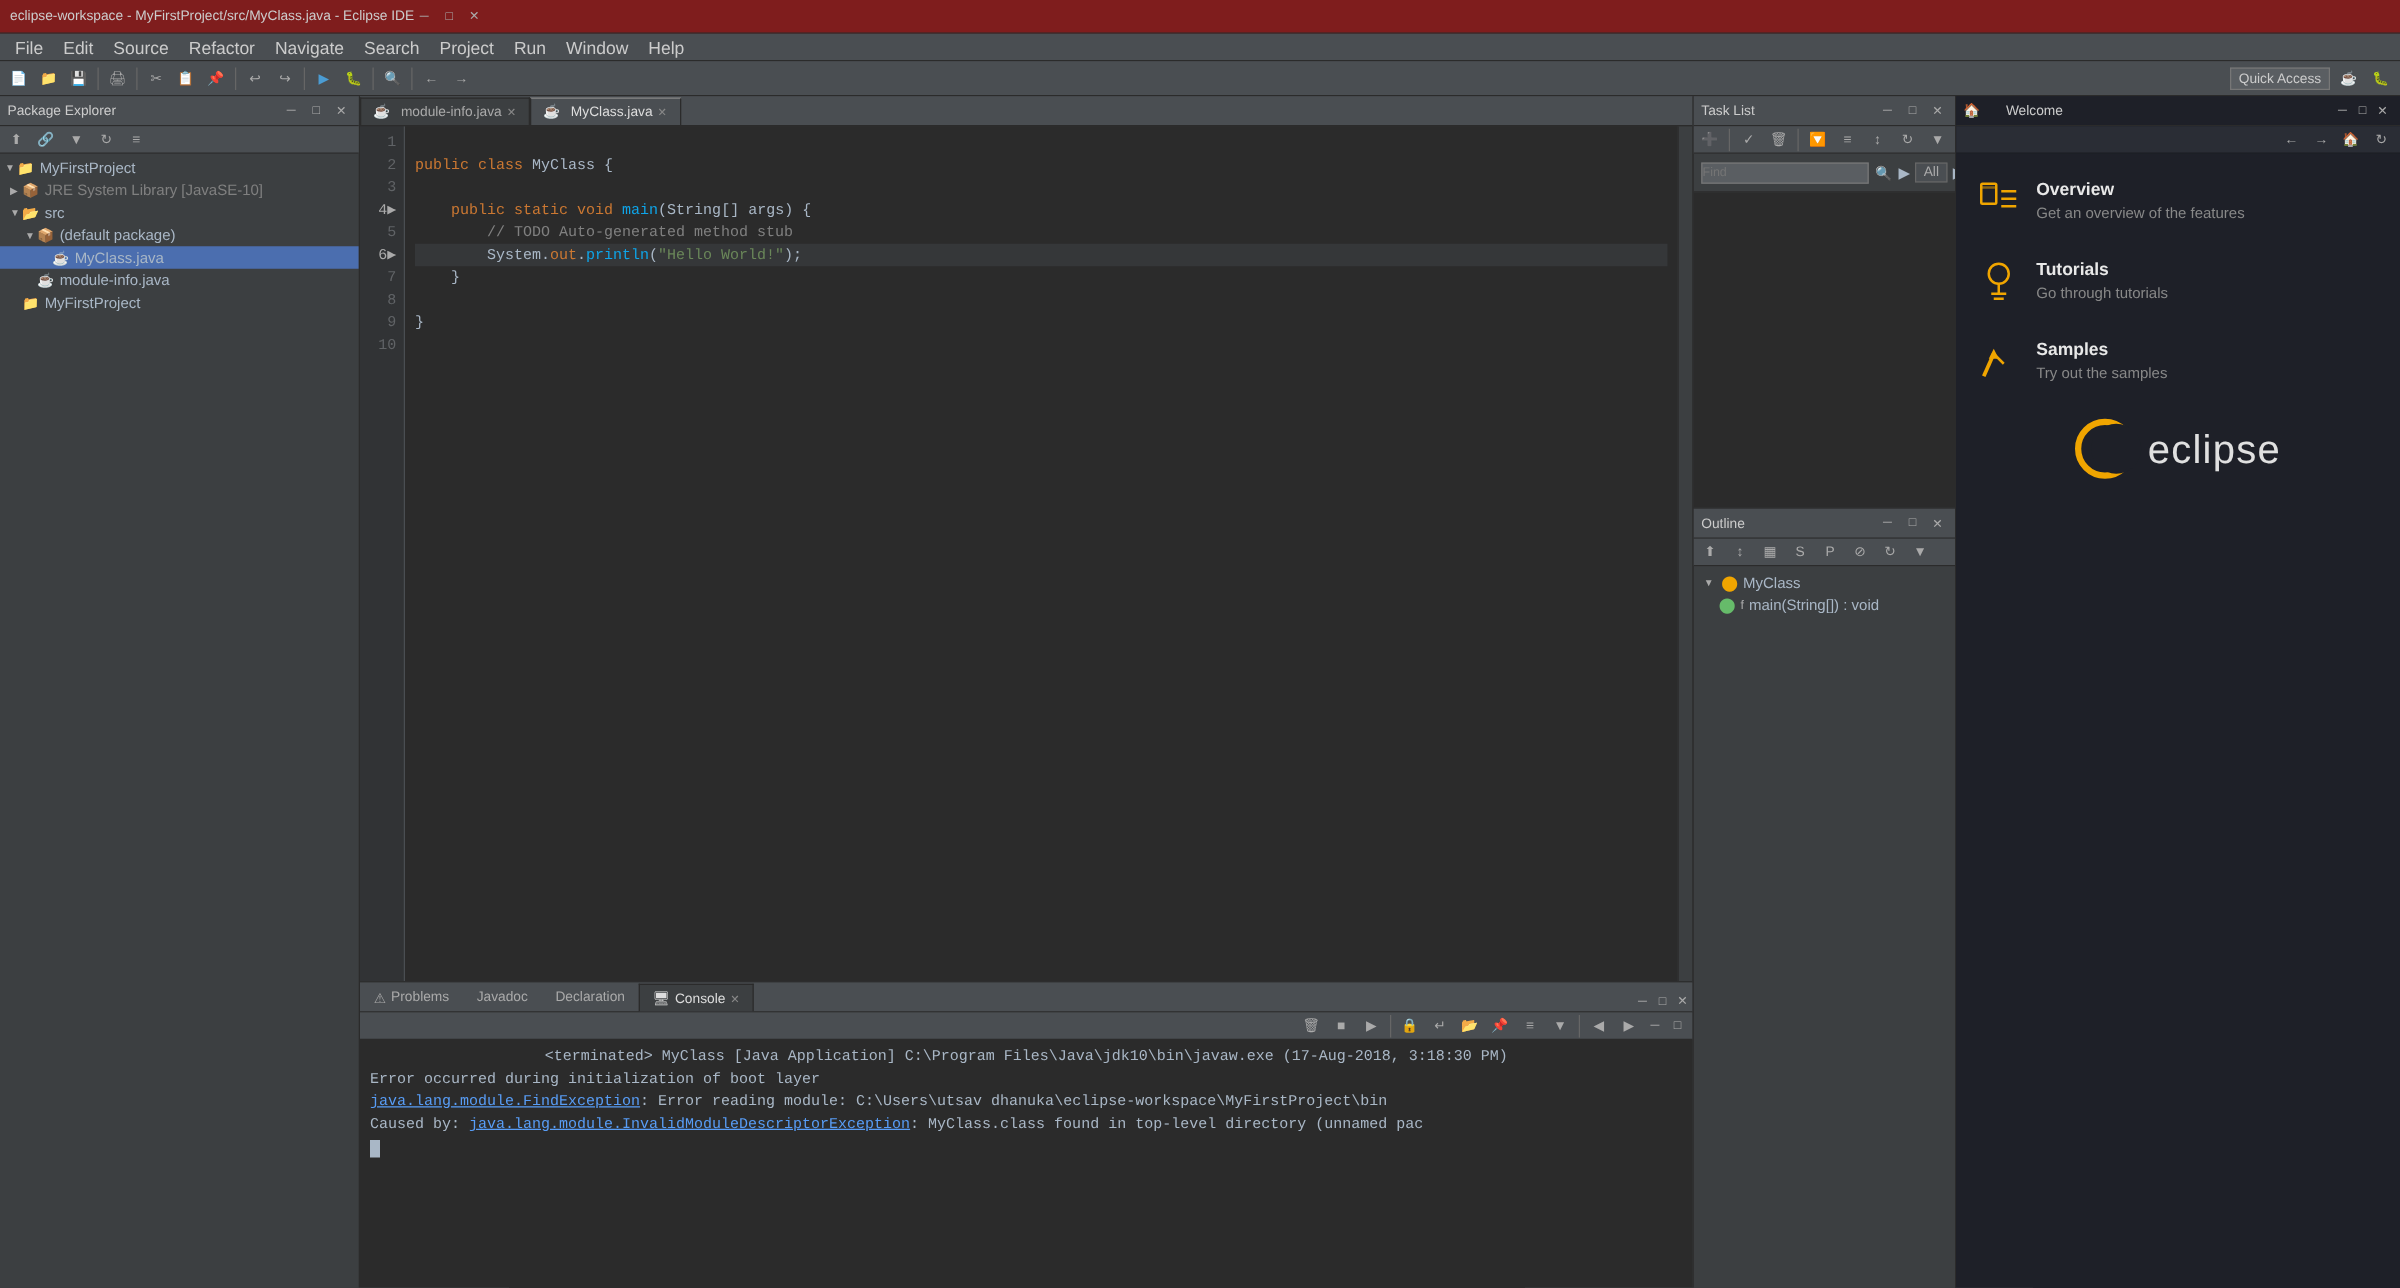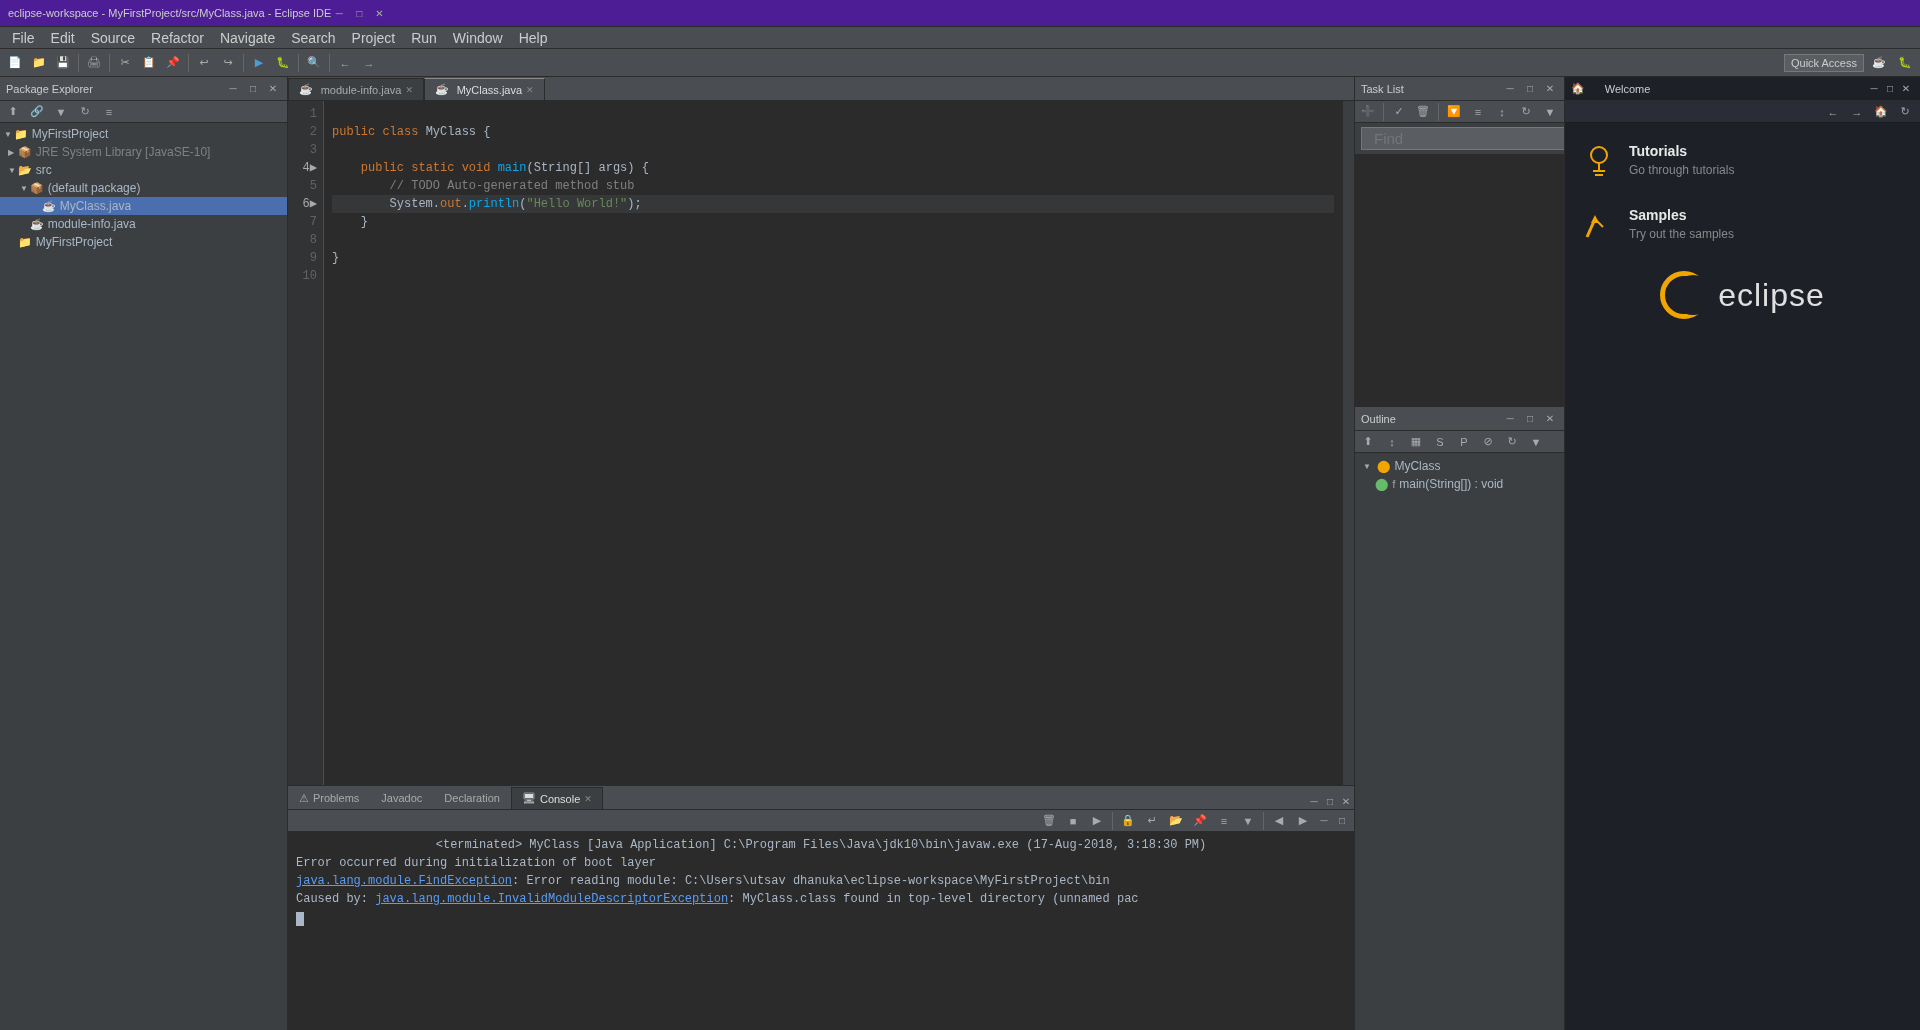--- a/index.html
+++ b/index.html
@@ -1,20 +1,20 @@
 <!DOCTYPE html>
 <html><head>
   <meta charset="utf-8">
   <style>
     * { box-sizing: border-box; margin: 0; padding: 0; }
     body { font-family: 'Segoe UI', Arial, sans-serif; font-size: 12px; background: #3c3f41; color: #a9b7c6; overflow: hidden; width: 1920px; height: 1030px; }
 
     
     #titlebar {
-      background: #4c1d95;
+      background: #7f1d1d;
       height: 22px;
       display: flex;
       align-items: center;
       padding: 13px 8px;
       font-size: 11px;
       color: #ccc;
       border-bottom: 1px solid #2b2b2b;
     }
     #titlebar-controls { display: flex; gap: 4px; }
     .title-btn { width: 16px; height: 16px; display: flex; align-items: center; justify-content: center; cursor: pointer; font-size: 10px; color: #aaa; }
@@ -204,21 +204,21 @@
 
     
     #task-list {
       height: 330px;
       border-bottom: 1px solid #2b2b2b;
       display: flex;
       flex-direction: column;
     }
     .task-toolbar { background: #4a4e52; height: 22px; display: flex; align-items: center; padding: 0 2px; border-bottom: 1px solid #2b2b2b; gap: 2px; }
     .task-search { display: flex; align-items: center; padding: 4px 6px; gap: 4px; border-bottom: 1px solid #2b2b2b; }
-    .task-search-input { flex: 1; background: #5a5e62; border: 1px solid #777; padding: 2px 12px; font-size: 15px; color: #ddd; }
+    .task-search-input { flex: 1; background: #5a5e62; border: 1px solid #777; padding: 2px 0; font-size: 10px; color: #ddd; }
     .task-filter-btn { padding: 1px 6px; border: 1px solid #666; background: #4a4e52; color: #aaa; cursor: pointer; font-size: 11px; }
 
     
     #outline {
       flex: 1;
       display: flex;
       flex-direction: column;
     }
     .outline-toolbar { background: #4a4e52; height: 22px; display: flex; align-items: center; padding: 0 2px; border-bottom: 1px solid #2b2b2b; gap: 2px; }
     .outline-tree { flex: 1; padding: 4px; overflow: auto; }
@@ -555,20 +555,35 @@
     <div class="welcome-toolbar">
       <div class="tb-btn">←</div>
       <div class="tb-btn">→</div>
       <div class="tb-btn">🏠</div>
       <div class="tb-btn">↻</div>
     </div>
     <div class="welcome-content">
       <div class="welcome-item">
         <div class="welcome-icon">
           <svg width="36" height="36" viewBox="0 0 36 36">
+            <rect x="4" y="4" width="12" height="16" rx="1" fill="none" stroke="#f0a500" stroke-width="2"></rect>
+            <rect x="4" y="6" width="12" height="2" fill="#f0a500" opacity="0.5"></rect>
+            <line x1="20" y1="10" x2="32" y2="10" stroke="#f0a500" stroke-width="2"></line>
+            <line x1="20" y1="16" x2="32" y2="16" stroke="#f0a500" stroke-width="2"></line>
+            <line x1="20" y1="22" x2="32" y2="22" stroke="#f0a500" stroke-width="2"></line>
+          </svg>
+        </div>
+        <div class="welcome-text">
+          <h3>Overview</h3>
+          <p>Get an overview of the features</p>
+        </div>
+      </div>
+      <div class="welcome-item">
+        <div class="welcome-icon">
+          <svg width="36" height="36" viewBox="0 0 36 36">
             <circle cx="18" cy="12" r="8" fill="none" stroke="#f0a500" stroke-width="2"></circle>
             <line x1="12" y1="28" x2="24" y2="28" stroke="#f0a500" stroke-width="2"></line>
             <line x1="18" y1="20" x2="18" y2="28" stroke="#f0a500" stroke-width="2"></line>
             <line x1="14" y1="32" x2="22" y2="32" stroke="#f0a500" stroke-width="2"></line>
           </svg>
         </div>
         <div class="welcome-text">
           <h3>Tutorials</h3>
           <p>Go through tutorials</p>
         </div>

